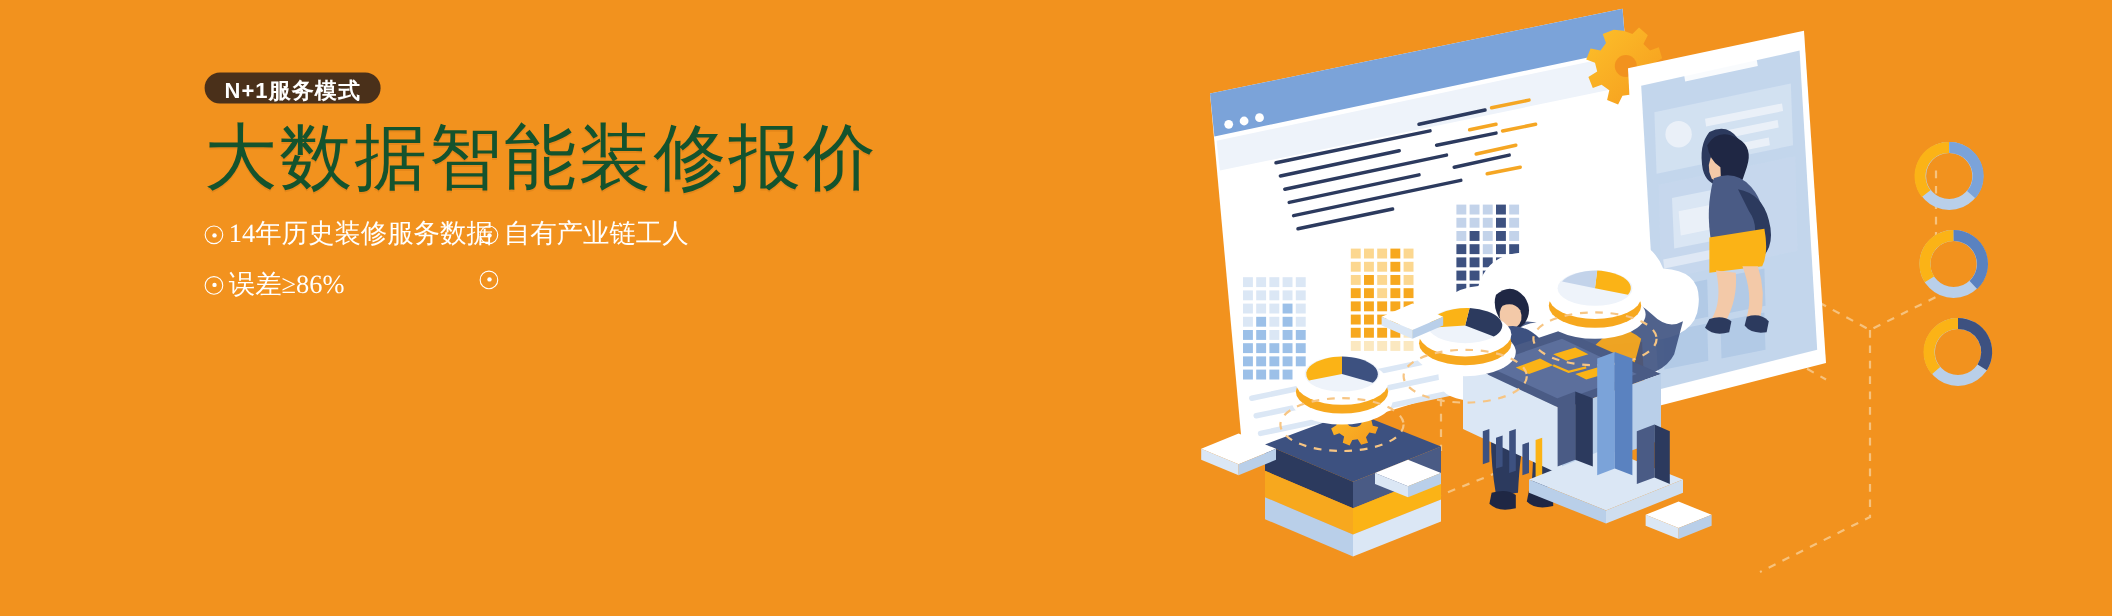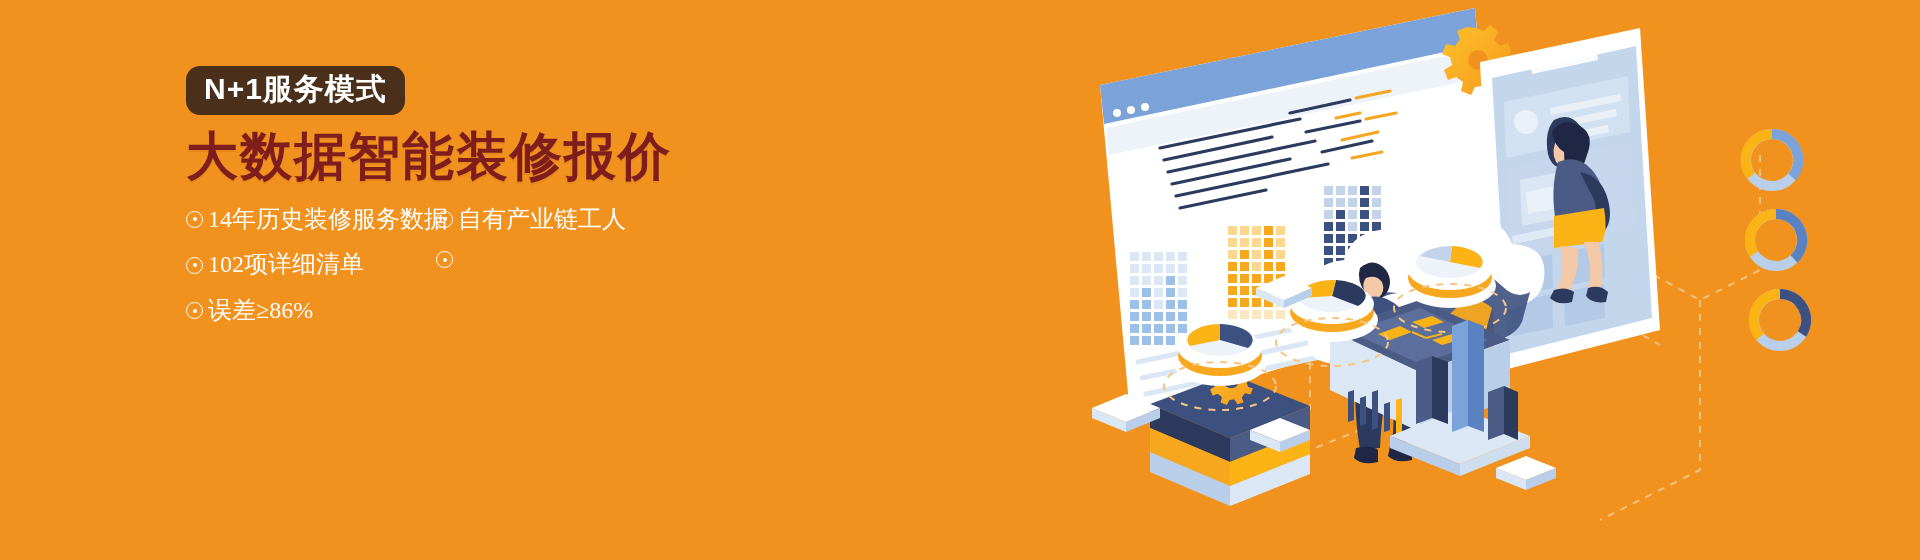--- a/index.html
+++ b/index.html
@@ -14,34 +14,34 @@
   }
   
   #text-block{
     position:absolute;left:186px;top:66px;width:680px;height:330px;
   }
   #badge{
     display:inline-block;
     background:#4a301a;
     color:#ffffff;
     border-radius:14px;
-    padding:7px 18px 10px 18px;
-    font-size:30px;
+    padding:7px 18px 0 18px;
+    font-size:20px;
     line-height:1.05;
     font-weight:700;
     letter-spacing:1px;
     font-family:"Liberation Sans", sans-serif;
     white-space:nowrap;
   }
   #headline{
     margin-top:14px;
-    color:#7f1d1d;
-    font-size:52px;
+    color:#14532d;
+    font-size:66px;
     line-height:1.06;
-    font-weight:700;
+    font-weight:400;
     letter-spacing:2px;
     white-space:nowrap;
     font-family:"Liberation Sans", sans-serif;
     text-shadow:0 2px 0 rgba(180,95,10,.20);
   }
   #bullets{
     margin-top:22px;
     display:flex;
     align-items:flex-start;
     color:#ffffff;
@@ -89,24 +89,20 @@
     <div id="badge">N+1服务模式</div>
 
     <div id="headline">大数据智能装修报价</div>
 
     <div id="bullets">
 
       <div class="bullet-col left">
         <div class="bullet">
           <span class="bullet-marker"></span>
           <span class="bullet-text">14年历史装修服务数据</span>
-        </div>
-        <div class="bullet">
-          <span class="bullet-marker"></span>
-          <span class="bullet-text">102项详细清单</span>
         </div>
         <div class="bullet">
           <span class="bullet-marker"></span>
           <span class="bullet-text">误差≥86%</span>
         </div>
       </div>
 
       <div class="bullet-col right">
         <div class="bullet">
           <span class="bullet-marker"></span>

